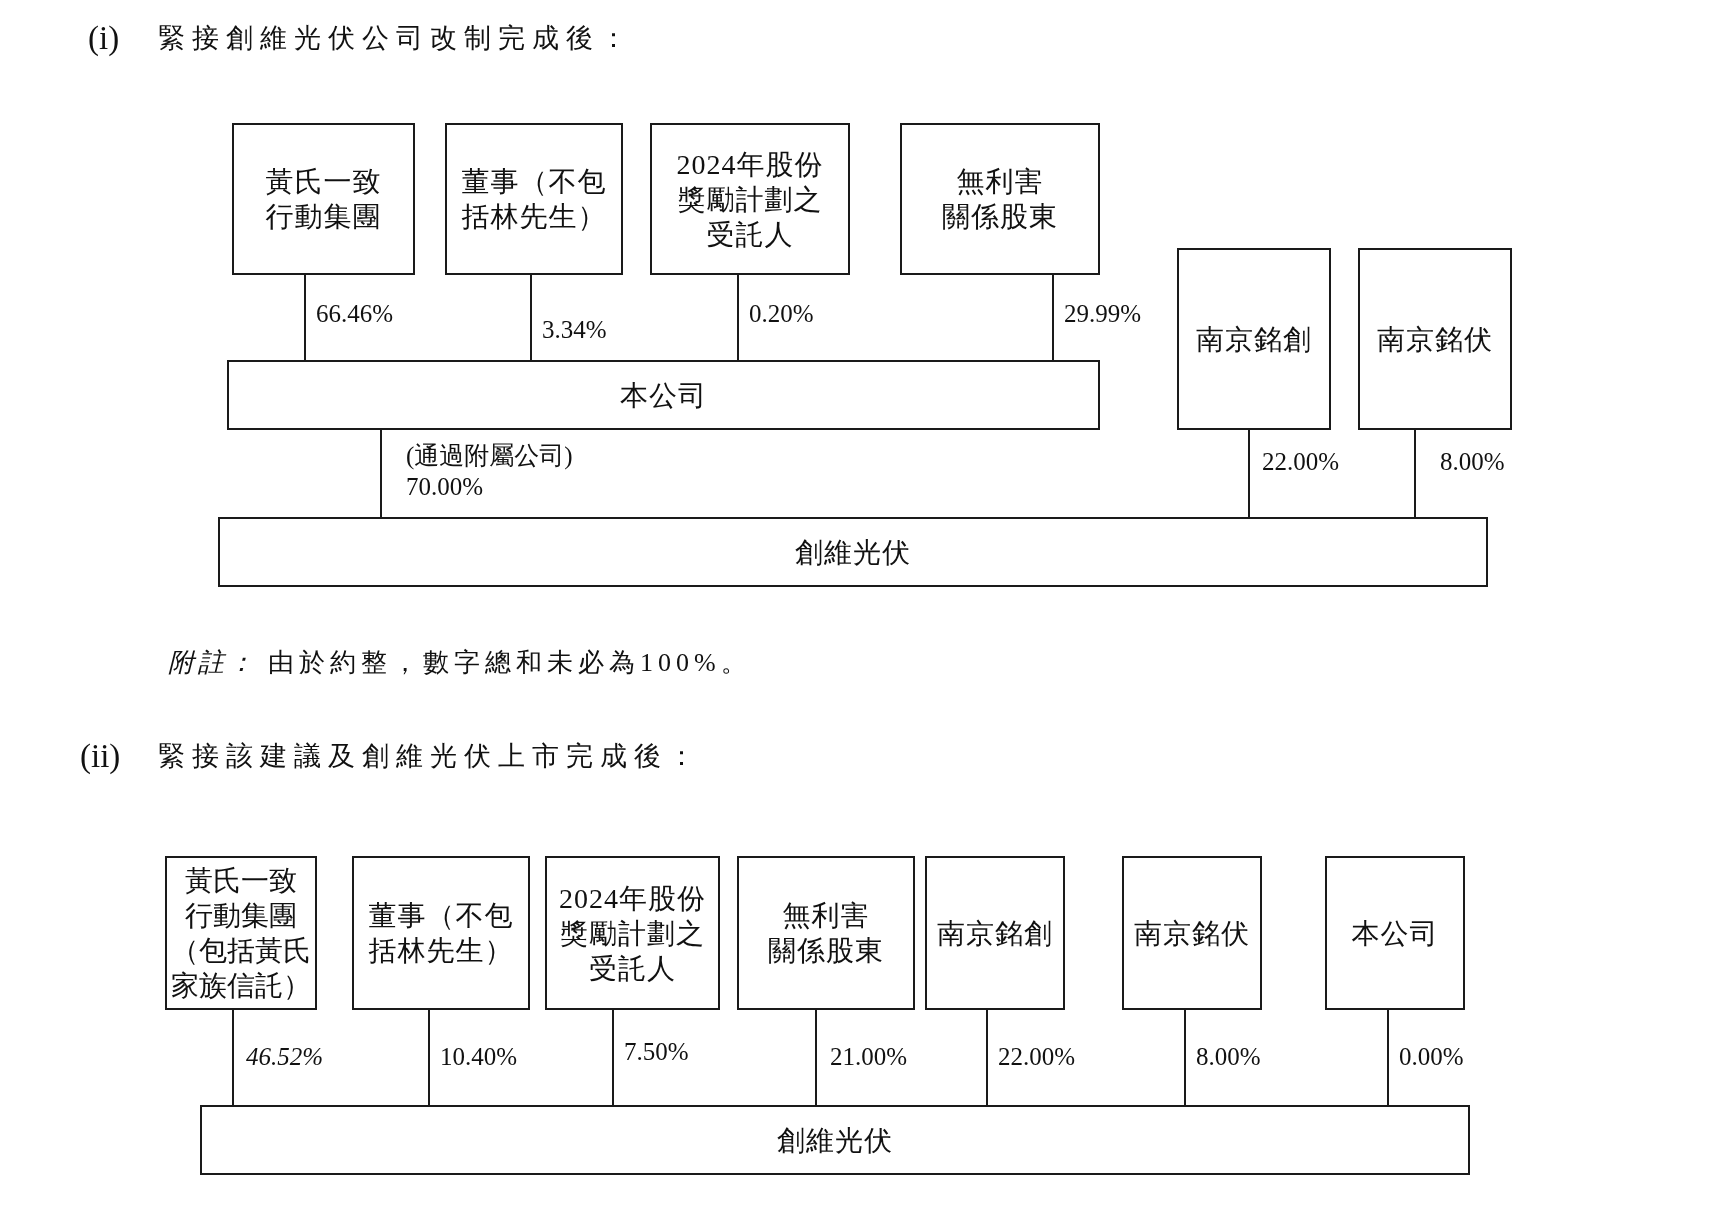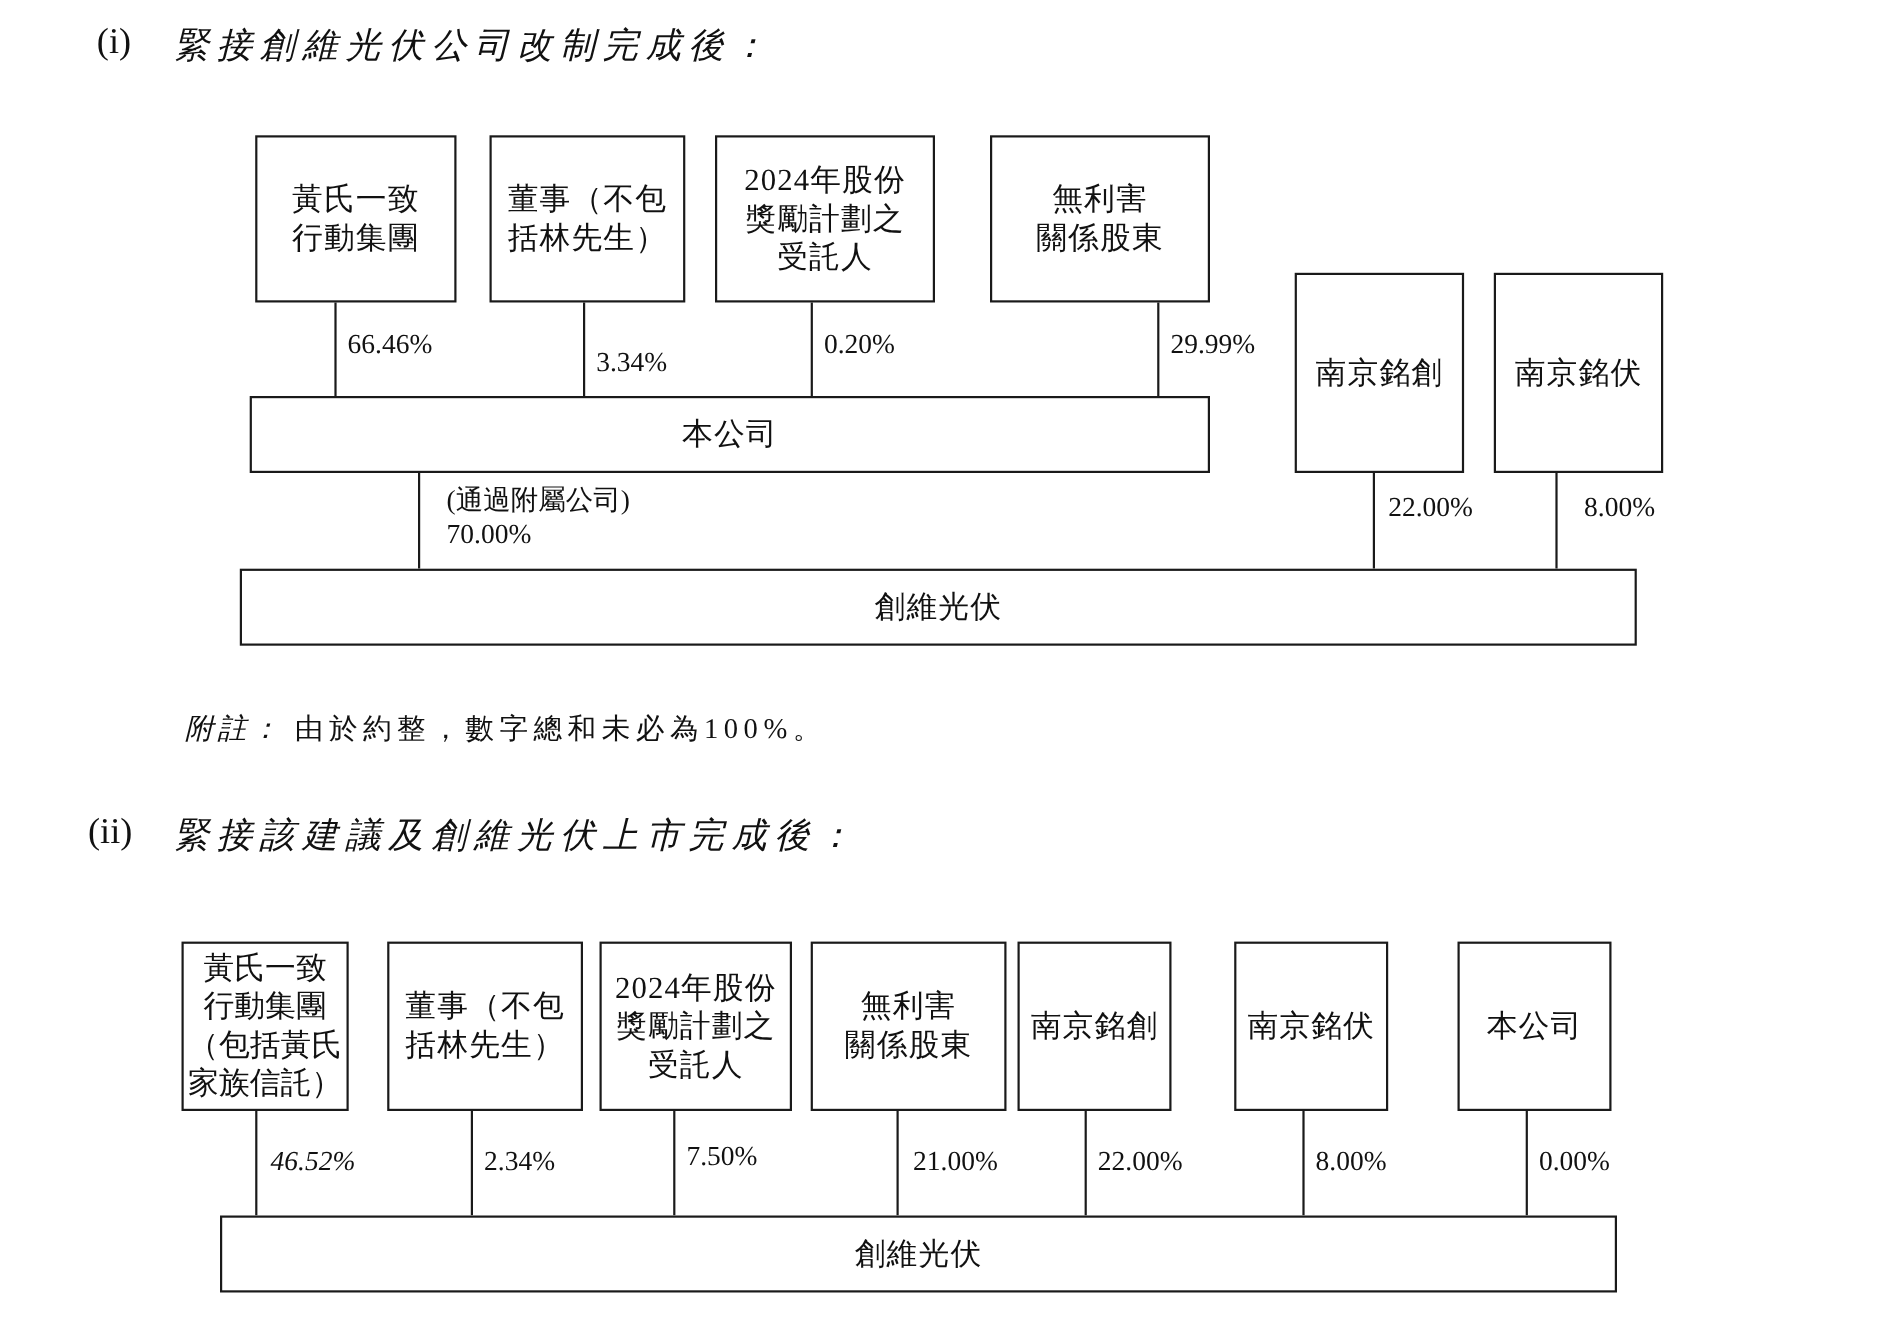--- a/index.html
+++ b/index.html
@@ -2,21 +2,21 @@
 <html><head>
 <meta charset="utf-8">
 <style>
   html,body { margin:0; padding:0; background:#ffffff; }
   #page {
     position:relative; width:1728px; height:1214px; background:#ffffff;
     font-family:"Liberation Serif","DejaVu Serif",serif; color:#111;
     overflow:hidden;
   }
   .marker { position:absolute; font-size:33px; }
-  .heading { position:absolute; font-size:32px; letter-spacing:7px; white-space:nowrap;font-style:italic; }
+  .heading { position:absolute; font-size:27px; letter-spacing:7px; white-space:nowrap; }
   .box {
     position:absolute; box-sizing:border-box; border:2px solid #1a1a1a;
     display:flex; align-items:center; justify-content:center;
     text-align:center; white-space:pre-line; font-size:28px; line-height:1.25;
     letter-spacing:1px; background:#fff;
   }
   .vline { position:absolute; width:2px; background:#1a1a1a; }
   .pct { position:absolute; font-size:25px; white-space:nowrap; }
   .holding { position:absolute; font-size:25px; line-height:1.25; white-space:nowrap; }
   .note-label { position:absolute; font-size:26px; font-style:italic; letter-spacing:4px; white-space:nowrap; }
@@ -89,21 +89,21 @@
 
   <div class="vline" style="left:232px;  top:1010px; height:95px;"></div>
   <div class="vline" style="left:428px;  top:1010px; height:95px;"></div>
   <div class="vline" style="left:612px;  top:1010px; height:95px;"></div>
   <div class="vline" style="left:815px;  top:1010px; height:95px;"></div>
   <div class="vline" style="left:986px;  top:1010px; height:95px;"></div>
   <div class="vline" style="left:1184px; top:1010px; height:95px;"></div>
   <div class="vline" style="left:1387px; top:1010px; height:95px;"></div>
 
   <div class="pct" style="left:246px;  top:1043px;font-style:italic;">46.52%</div>
-  <div class="pct" style="left:440px;  top:1043px;">2.34%</div>
+  <div class="pct" style="left:440px;  top:1043px;">10.40%</div>
   <div class="pct" style="left:624px;  top:1038px;">7.50%</div>
   <div class="pct" style="left:830px;  top:1043px;">21.00%</div>
   <div class="pct" style="left:998px;  top:1043px;">22.00%</div>
   <div class="pct" style="left:1196px; top:1043px;">8.00%</div>
   <div class="pct" style="left:1399px; top:1043px;">0.00%</div>
 
   <div class="box" style="left:200px; top:1105px; width:1270px; height:70px;">創維光伏</div>
 
 </div>
 

